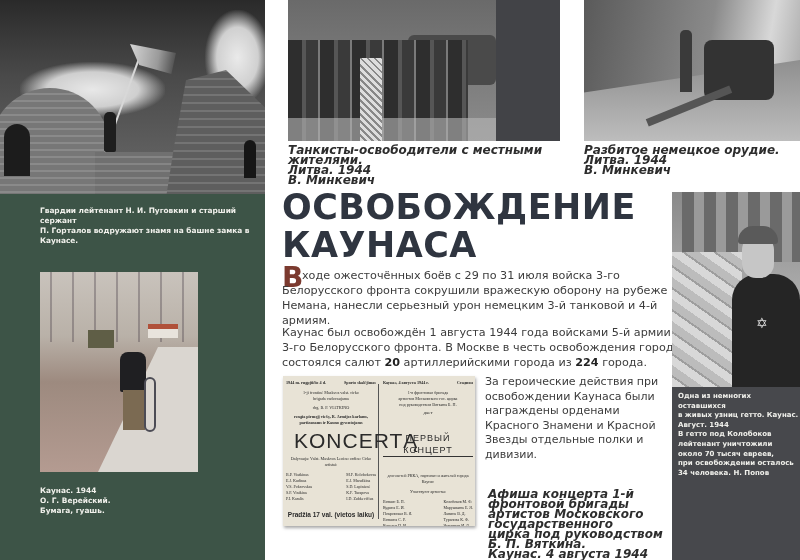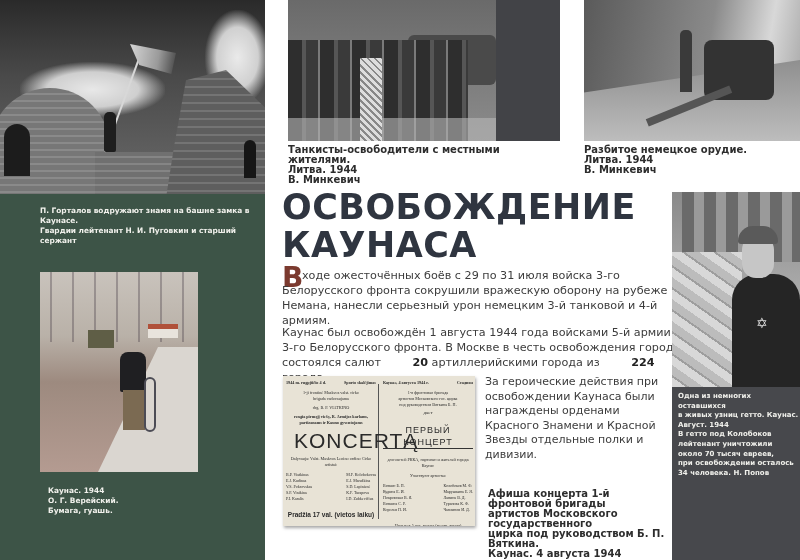--- a/index.html
+++ b/index.html
@@ -17,21 +17,21 @@
   #castle .tower-l { position:absolute; left:-10px; top:88px; width:120px; height:110px; background:repeating-linear-gradient(0deg,#777 0 5px,#8a8a8a 5px 7px); border-radius:60px 60px 0 0; }
   #castle .tower-l .win { position:absolute; left:14px; top:36px; width:26px; height:52px; background:#1c1c1c; border-radius:13px 13px 0 0; }
   #castle .wall { position:absolute; left:95px; top:152px; width:110px; height:46px; background:repeating-linear-gradient(0deg,#707070 0 5px,#858585 5px 7px); }
   #castle .tower-r { position:absolute; left:166px; top:70px; width:100px; height:128px; background:repeating-linear-gradient(0deg,#5e5e5e 0 6px,#747474 6px 8px); clip-path:polygon(20% 8%,60% 0,100% 30%,100% 100%,0 100%,8% 60%); }
   #castle .tower-r .win { position:absolute; left:78px; top:70px; width:12px; height:38px; background:#161616; border-radius:6px 6px 0 0; }
   #castle .pole { position:absolute; left:104px; top:46px; width:2px; height:106px; background:#d8d8d8; transform:rotate(20deg); transform-origin:bottom; }
   #castle .flag { position:absolute; left:130px; top:44px; width:46px; height:30px; background:linear-gradient(100deg,#d6d6d6,#9a9a9a 60%,#444); clip-path:polygon(0 0,100% 30%,90% 100%,20% 70%); }
   #castle .soldier { position:absolute; left:104px; top:112px; width:12px; height:40px; background:#1e1e1e; border-radius:5px 5px 2px 2px; }
 
   .caption-light { position: absolute; color: #f1f1ec; font-weight: bold; font-size: 7.4px; line-height: 10px; }
-  .caption-dark  { position: absolute; color: #2d2d2d; font-weight: bold; font-size: 10px; line-height: 10px; }
+  .caption-dark  { position: absolute; color: #2d2d2d; font-weight: bold; font-size: 12px; line-height: 10px; font-style: italic; }
 
   
   #painting { left: 40px; top: 272px; width: 158px; height: 200px; background: linear-gradient(180deg,#c9c3bc 0%,#b9b1a8 32%,#9d8a7f 55%,#b49b91 100%); }
   #painting .grass { position:absolute; right:0; top:110px; width:38px; height:90px; background:#7d7a62; border-radius:40px 0 0 0; }
   #painting .trees { position:absolute; left:0; top:0; width:100%; height:70px; background:repeating-linear-gradient(90deg,rgba(70,60,70,0) 0 10px,rgba(70,60,70,.35) 10px 12px,rgba(70,60,70,0) 12px 22px); }
   #painting .house { position:absolute; left:108px; top:52px; width:30px; height:14px; background:#e8e3dc; border-top:5px solid #b0513a; }
   #painting .truck { position:absolute; left:48px; top:58px; width:26px; height:18px; background:#5f5e46; }
   #painting .sidewalk { position:absolute; left:58px; top:75px; width:100px; height:125px; background:#dad6d0; clip-path:polygon(60% 0,100% 0,100% 100%,0 100%); }
   #painting .man { position:absolute; left:80px; top:80px; width:26px; height:40px; background:#1f1f22; border-radius:8px 8px 2px 2px; }
   #painting .legs { position:absolute; left:83px; top:118px; width:22px; height:40px; background:#7b6a52; }
@@ -51,31 +51,31 @@
   #cannon .barrel { position:absolute; left:60px; top:102px; width:90px; height:8px; background:#555; transform:rotate(-22deg); }
   #cannon .soldier { position:absolute; left:96px; top:30px; width:12px; height:62px; background:#3a3a3a; border-radius:5px 5px 0 0; }
 
   
   .title { position: absolute; left: 282px; top: 188px; font-family: "DejaVu Sans", sans-serif; font-weight: bold; font-size: 36px; line-height: 38px; color: #2f3540; letter-spacing: 0.5px; transform: scaleX(0.97); transform-origin: left; }
 
   .body-text { position: absolute; left: 282px; font-size: 11.2px; line-height: 15px; color: #3c3c3c; }
   .p1 { top: 268px; width: 400px; text-indent: 20px; }
   .dropcap { position: absolute; left: 282px; top: 265px; font-weight: bold; font-size: 28px; line-height: 26px; color: #7b3a2f; }
   .p2 { top: 325px; width: 400px; }
-  .p2 b { color: #222; margin-left: 28px; }
+  .p2 b { color: #222; }
   .p3 { left: 485px; top: 375px; width: 180px; font-size: 11px; line-height: 14.6px; }
 
   
   #poster { left: 283px; top: 376px; width: 192px; height: 150px; background: #e8e3d6; box-shadow: 1px 2px 3px rgba(0,0,0,.35); color: #2a2a2a; font-family: "Liberation Serif", serif; }
   #poster .divider { position:absolute; left:95px; top:8px; width:1px; height:135px; background:#555; }
   #poster .l, #poster .r { position:absolute; top:4px; width:90px; font-size:4.2px; line-height:6px; text-align:center; }
   #poster .l { left:3px; }
   #poster .r { left:100px; }
   #poster .big { font-family:"Liberation Sans", sans-serif; font-size:21px; line-height:20px; letter-spacing:1px; margin:5px 8px; }
-  #poster .mid { font-family:"Liberation Sans", sans-serif; font-size:9px; line-height:12px; letter-spacing:1px; margin:8px 0; border-bottom:1px solid #333; }
+  #poster .mid { font-family:"Liberation Sans", sans-serif; font-size:9px; line-height:12px; letter-spacing:1px; margin:16px 0; border-bottom:1px solid #333; }
   #poster .foot { font-family:"Liberation Sans", sans-serif; font-weight:bold; font-size:6.5px; line-height:9px; margin-top:8px; }
   #poster .names { display:flex; justify-content:space-between; font-size:4px; line-height:6px; margin-top:4px; text-align:left; }
 
   
   .panel-right { position: absolute; left: 672px; top: 192px; width: 128px; height: 368px; background: #47484c; }
   #woman { left: 672px; top: 192px; width: 128px; height: 195px; background: linear-gradient(180deg,#8a8a8a 0%,#b0b0b0 60%,#c8c8c8 100%); }
   #woman .building { position:absolute; left:10px; top:0; width:118px; height:70px; background:repeating-linear-gradient(90deg,#6a6a6a 0 12px,#9a9a9a 12px 22px); }
   #woman .rubble { position:absolute; left:0; top:60px; width:70px; height:135px; background:repeating-linear-gradient(35deg,#d8d8d8 0 8px,#9e9e9e 8px 10px,#bcbcbc 10px 18px); }
   #woman .body { position:absolute; left:60px; top:82px; width:68px; height:113px; background:#252527; border-radius:26px 26px 0 0; }
   #woman .face { position:absolute; left:70px; top:42px; width:32px; height:44px; background:#c6c6c6; border-radius:16px 16px 14px 14px; }
@@ -96,36 +96,36 @@
   <div class="wall"></div>
   <div class="tower-r">
       <div class="win"></div>
     </div>
   <div class="pole"></div>
   <div class="flag"></div>
   <div class="soldier"></div>
 </div>
 
 <div class="caption-light" style="left:40px; top:206px; width:220px;">
+  <div>Гвардии лейтенант Н. И. Пуговкин и старший сержант</div>
   <div>П. Горталов водружают знамя на башне замка в Каунасе.</div>
-  <div>Гвардии лейтенант Н. И. Пуговкин и старший сержант</div>
 </div>
 
 <div class="photo" id="painting">
   <div class="trees"></div>
   <div class="house"></div>
   <div class="truck"></div>
   <div class="grass"></div>
   <div class="sidewalk"></div>
   <div class="man"></div>
   <div class="legs"></div>
   <div class="bike"></div>
 </div>
 
-<div class="caption-light" style="left:48px; top:486px; width:150px;">
+<div class="caption-light" style="left:40px; top:486px; width:150px;">
   <div>Каунас.  1944</div>
   <div>О. Г. Верейский.</div>
   <div>Бумага, гуашь.</div>
 </div>
 
 <div class="photo ph-bw" id="tankers">
   <div class="tank"></div>
   <div class="crowd"></div>
   <div class="ground"></div>
   <div class="woman"></div>

